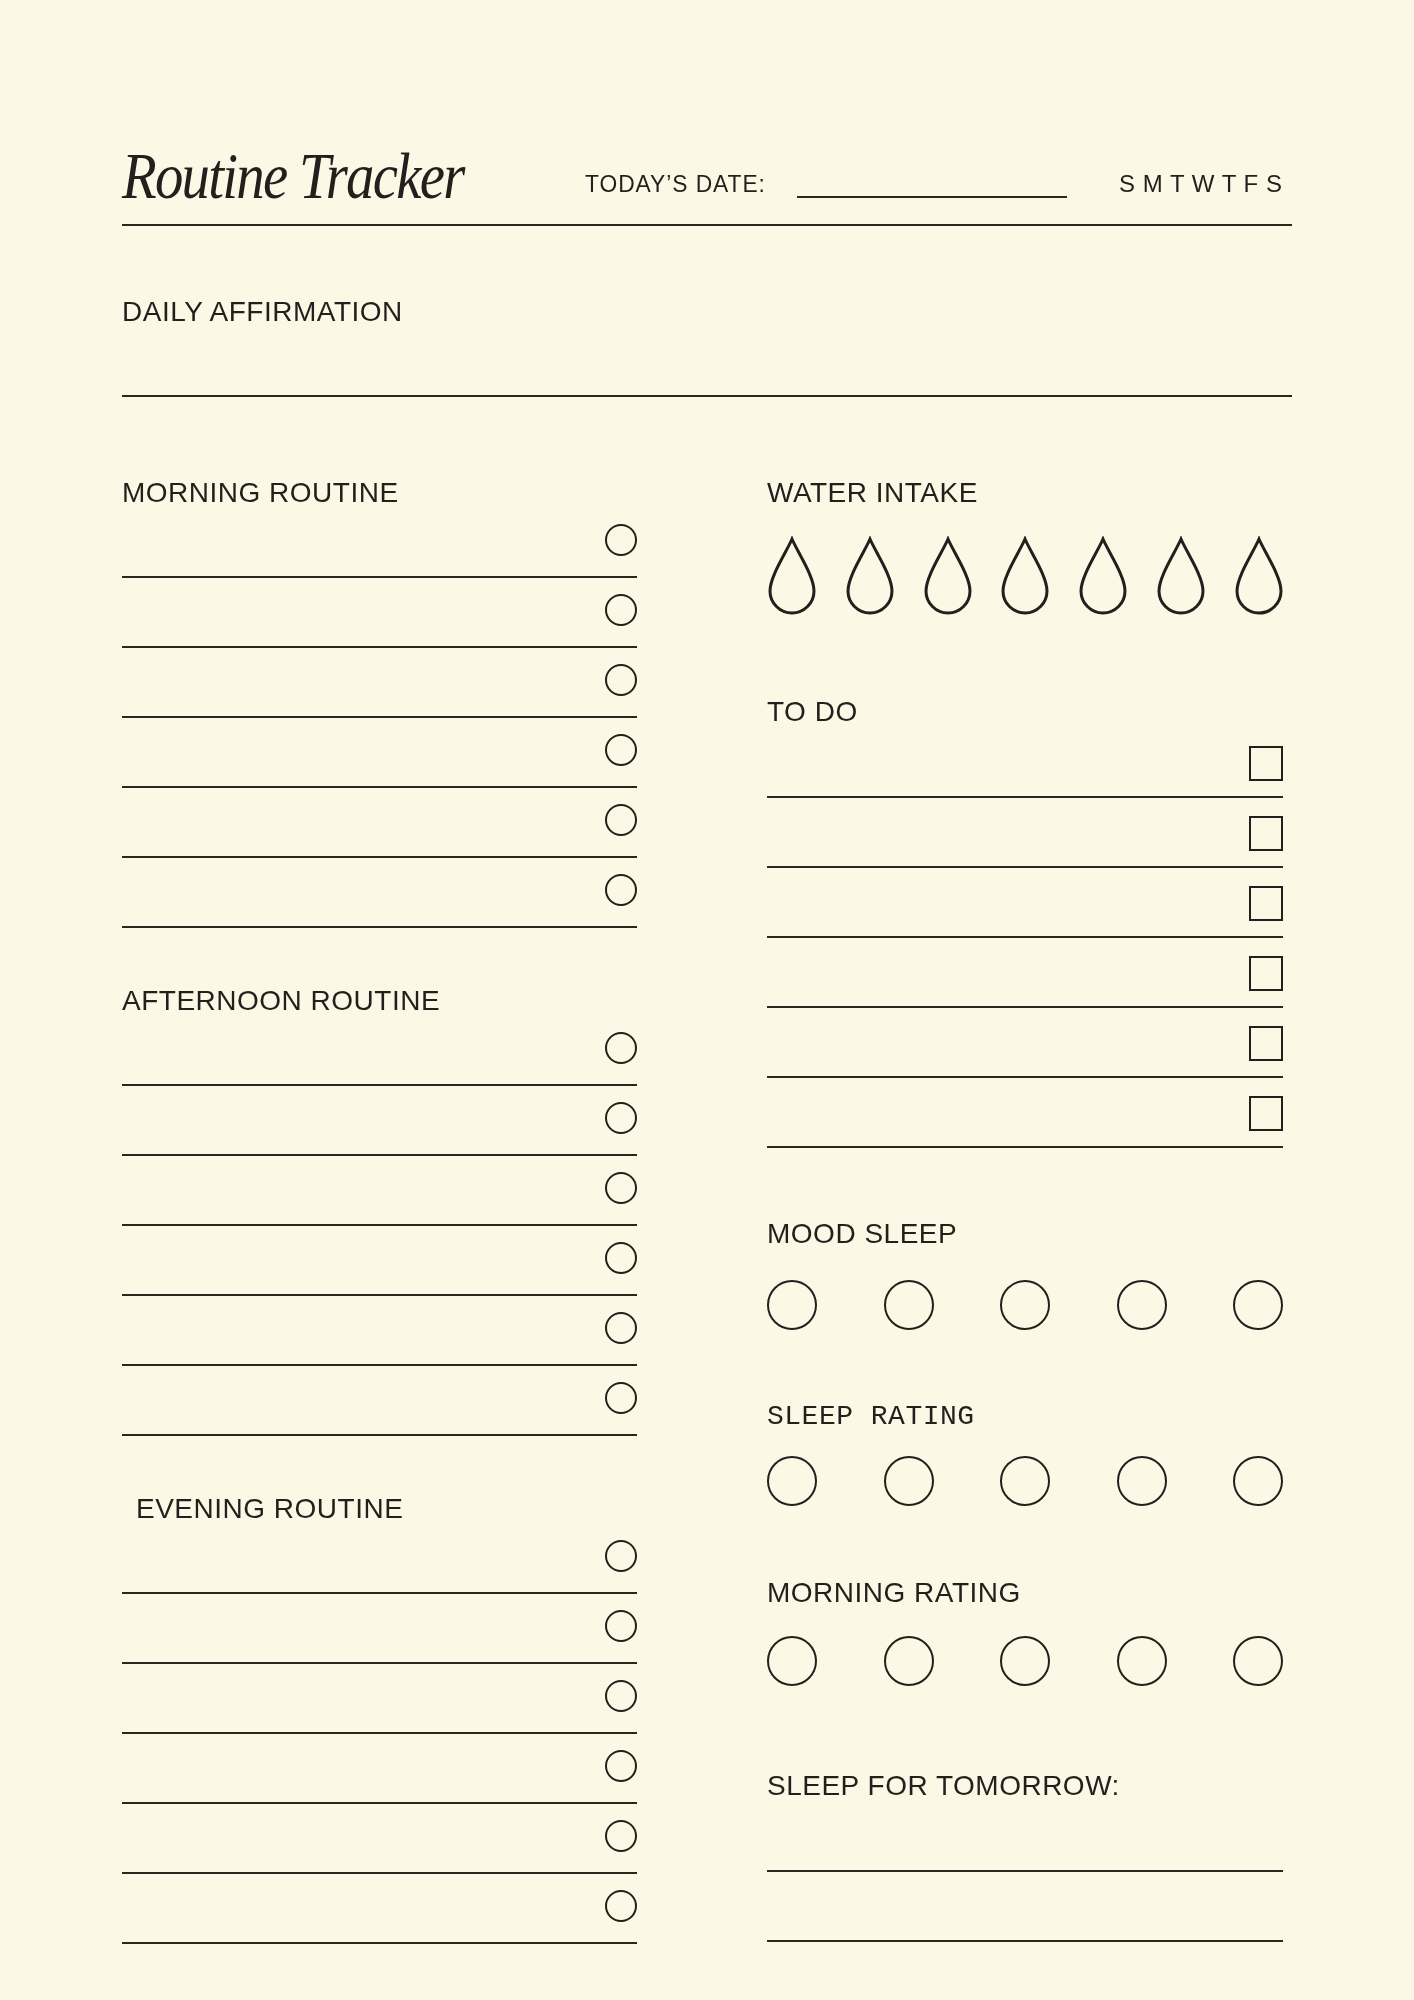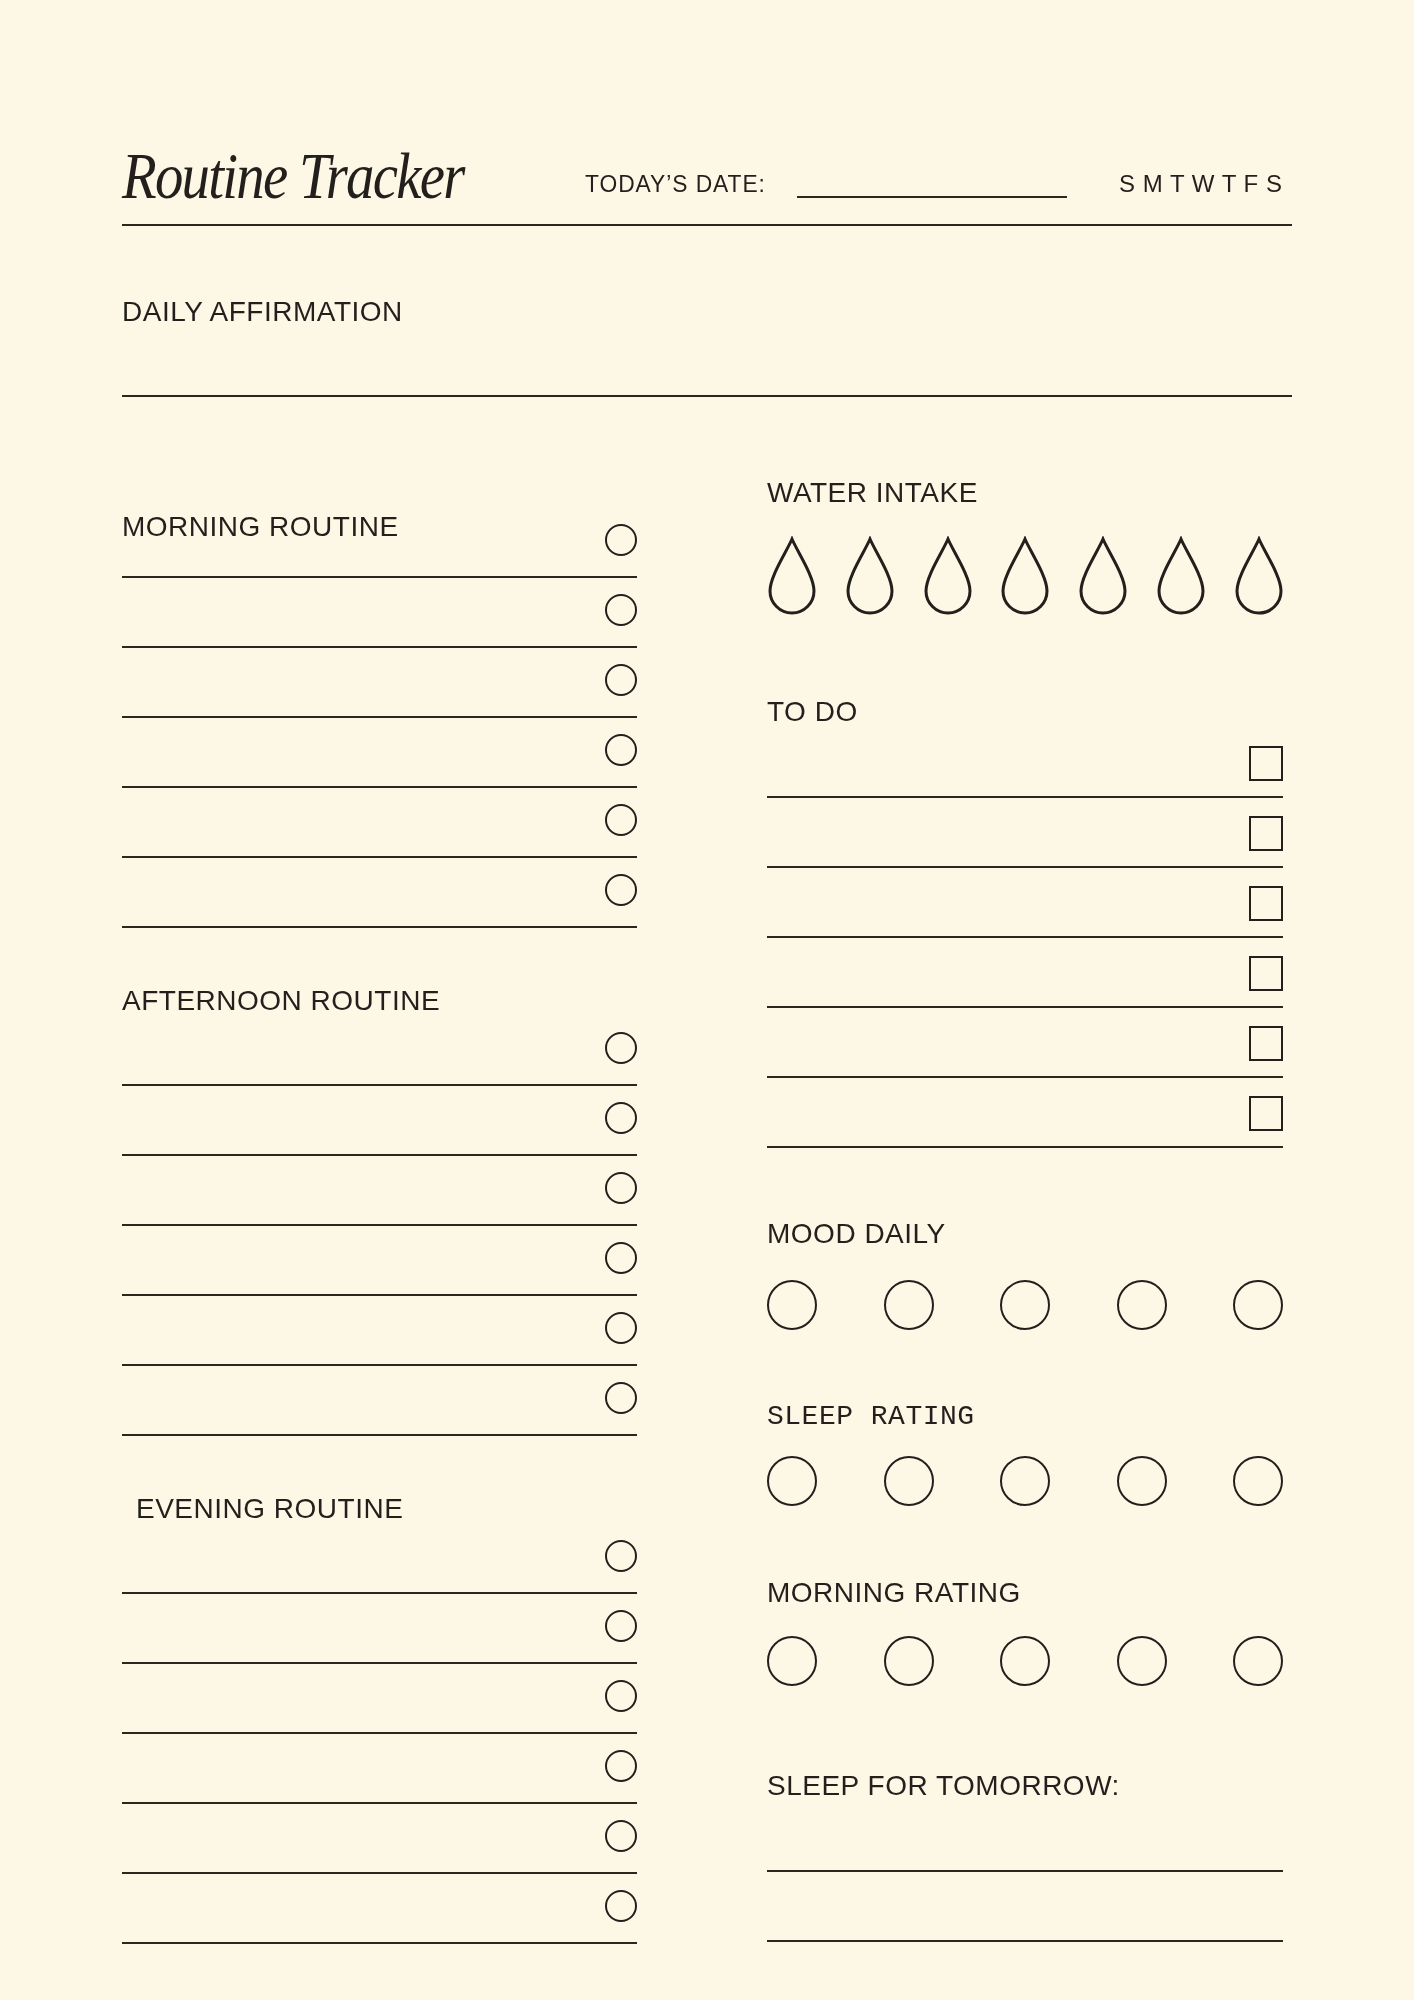--- a/index.html
+++ b/index.html
@@ -23,21 +23,21 @@
 
 <div class="abs title">Routine Tracker</div>
 <div class="abs date-label">TODAY’S DATE:</div>
 <div class="abs date-line"></div>
 <div class="abs days">S M T W T F S</div>
 <div class="abs rule" style="left:122px;top:224px;width:1170px;"></div>
 
 <div class="abs label" style="left:122px;top:296px;">DAILY AFFIRMATION</div>
 <div class="abs rule" style="left:122px;top:395px;width:1170px;"></div>
 
-<div class="abs label" style="left:122px;top:477px;margin-top:34px;">MORNING ROUTINE</div>
+<div class="abs label" style="left:122px;top:477px;">MORNING ROUTINE</div>
 <div id="morning" class="abs" style="left:122px;top:508px;width:515px;">
     <div class="row" style="left:0;right:0;top:0px;">
       <div class="line"></div>
       <div class="circ" style="right:0;top:16px;"></div>
     </div>
     <div class="row" style="left:0;right:0;top:70px;">
       <div class="line"></div>
       <div class="circ" style="right:0;top:16px;"></div>
     </div>
     <div class="row" style="left:0;right:0;top:140px;">
@@ -160,21 +160,21 @@
     <div class="row" style="left:0;right:0;top:280px;">
       <div class="line"></div>
       <div class="chk" style="right:0;top:18px;"></div>
     </div>
     <div class="row" style="left:0;right:0;top:350px;">
       <div class="line"></div>
       <div class="chk" style="right:0;top:18px;"></div>
     </div>
   </div>
 
-<div class="abs label" style="left:767px;top:1218px;">MOOD DAILY</div>
+<div class="abs label" style="left:767px;top:1218px;">MOOD SLEEP</div>
 <div id="mood" class="abs" style="left:767px;top:1280px;width:520px;height:52px;">
     <div class="rate" style="left:0px;top:0;"></div>
     <div class="rate" style="left:116.6px;top:0;"></div>
     <div class="rate" style="left:233.2px;top:0;"></div>
     <div class="rate" style="left:349.79999999999995px;top:0;"></div>
     <div class="rate" style="left:466.4px;top:0;"></div>
   </div>
 
 <div class="abs label" style="left:767px;top:1401px;font-family:Liberation Mono, monospace;">SLEEP RATING</div>
 <div id="sleep" class="abs" style="left:767px;top:1456px;width:520px;height:52px;">

